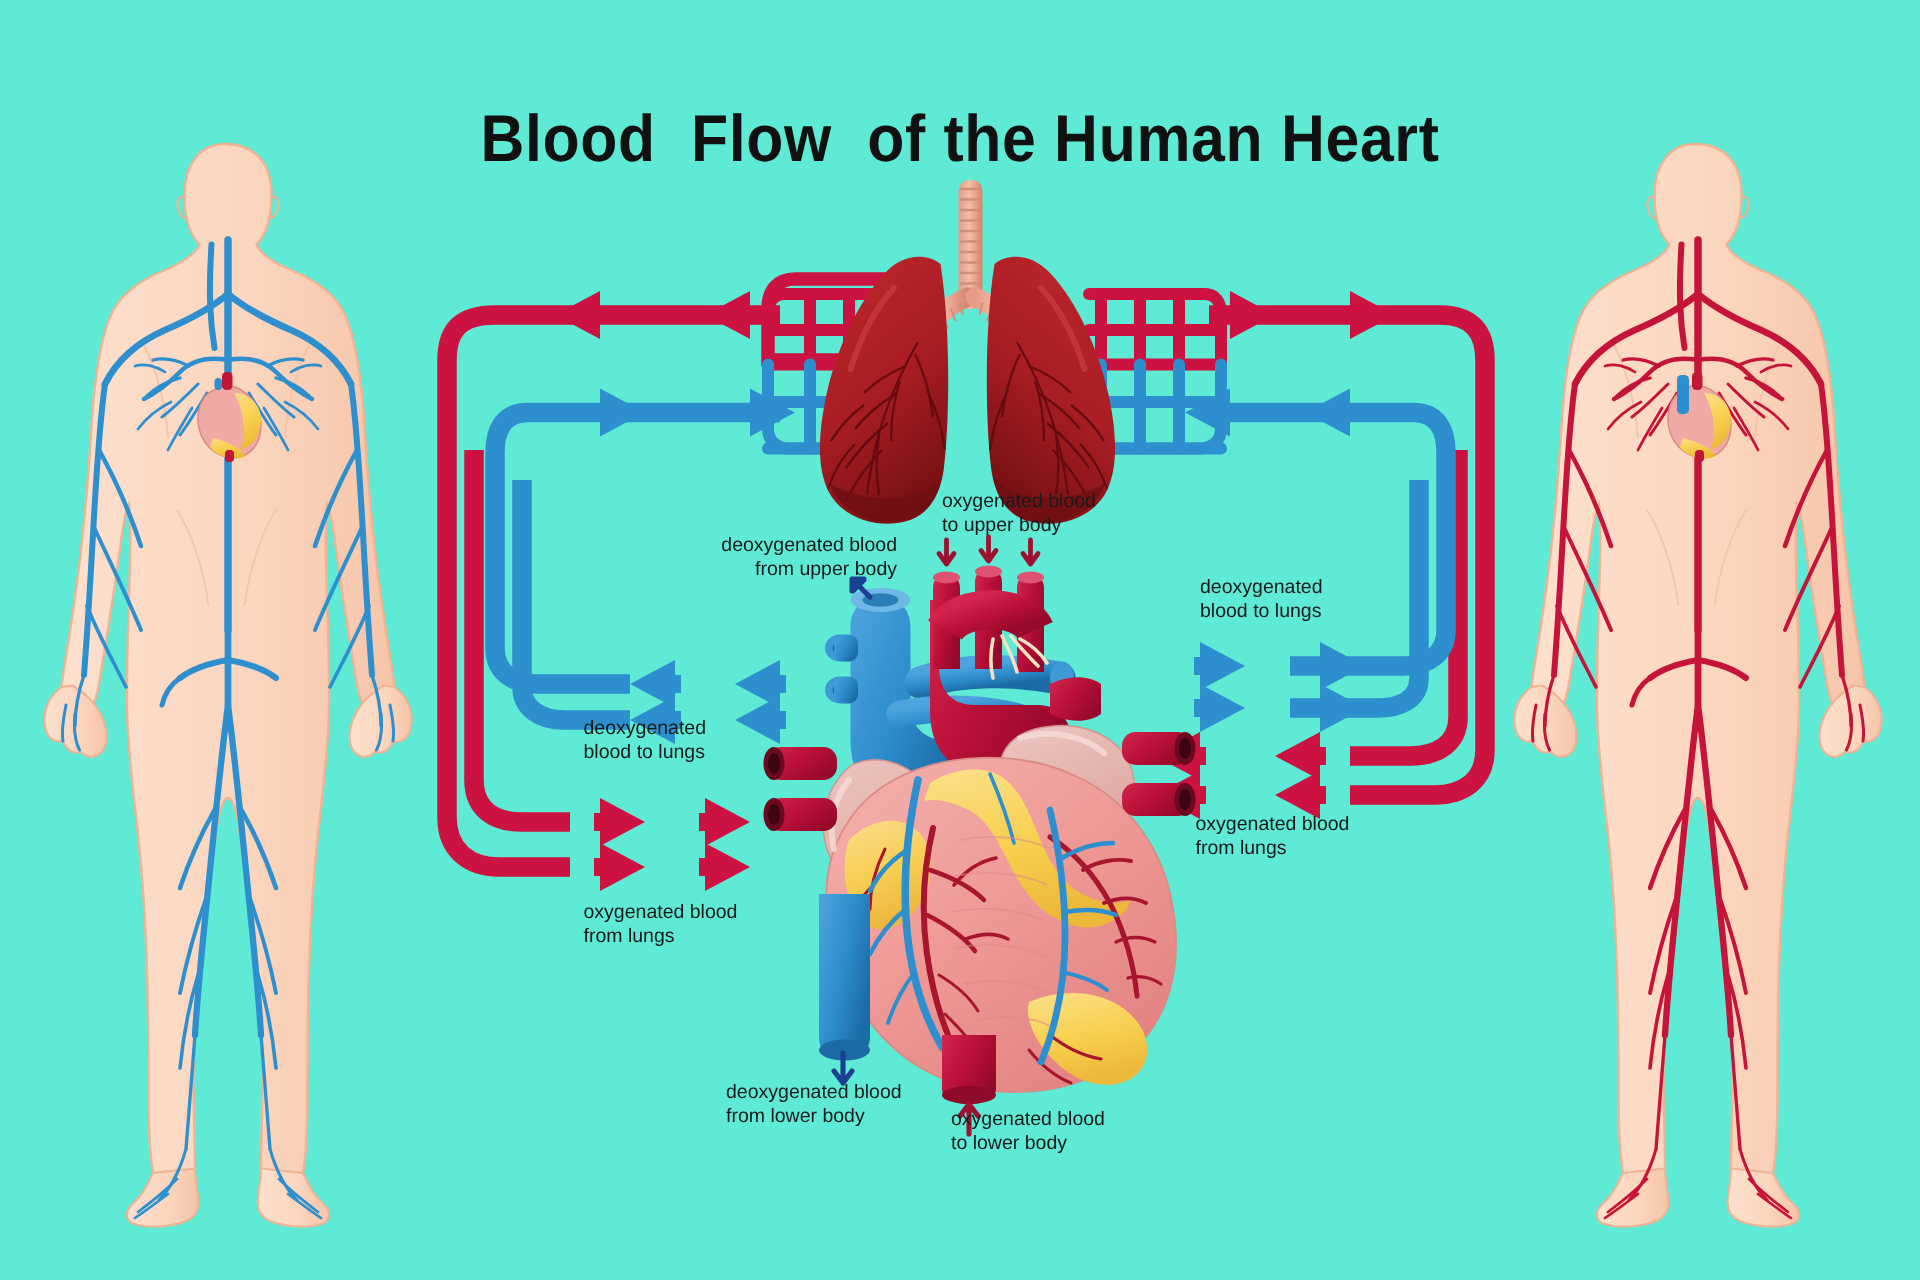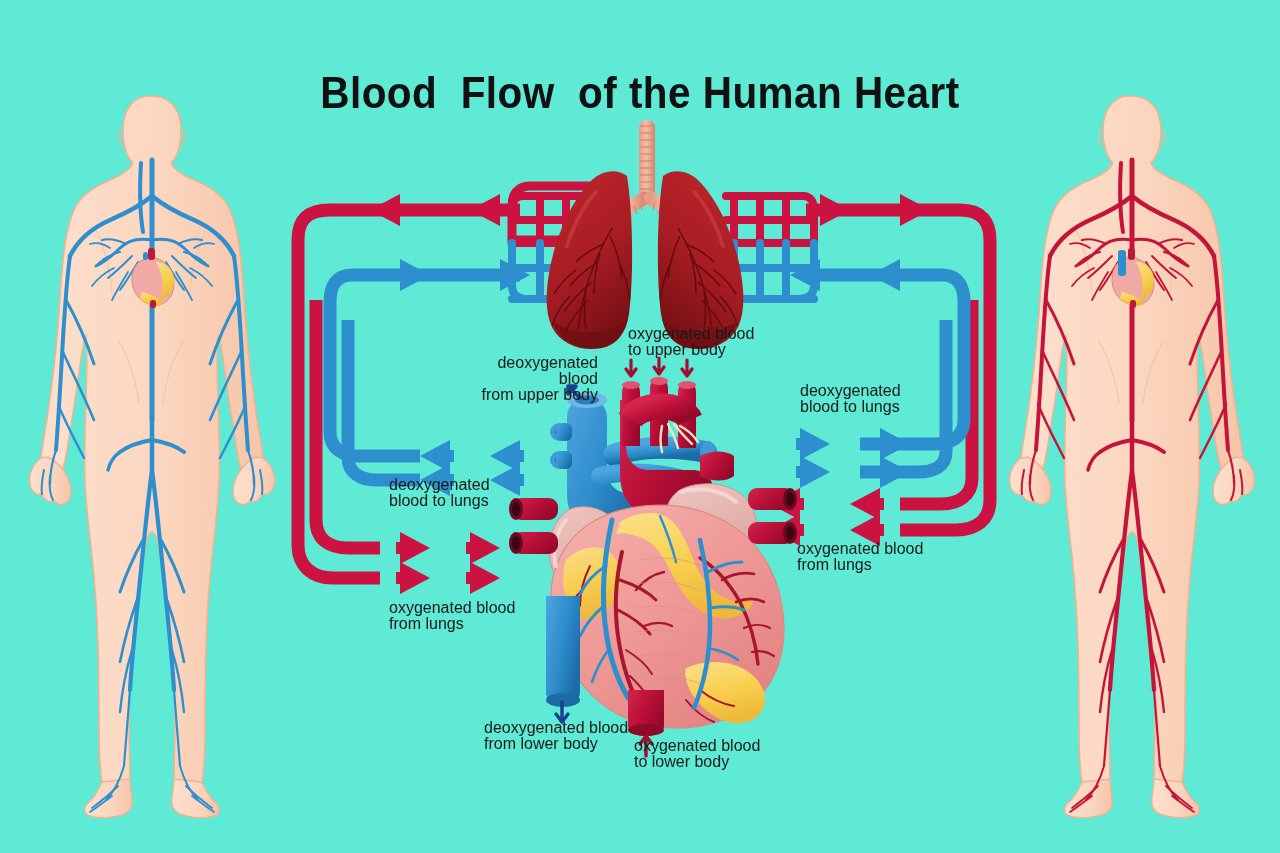--- a/index.html
+++ b/index.html
@@ -39,21 +39,21 @@
   }
   .svg-layer {
     position: absolute;
     left: 0; top: 0;
     width: 1280px;
     height: 853px;
   }
   .label {
     position: absolute;
     font-family: "Liberation Sans", sans-serif;
-    font-size: 16px;
+    font-size: 13px;
     line-height: 16px;
     color: #1a1a1a;
     white-space: pre-line;
   }
   .label.right-al { text-align: right; }
 </style>
 </head>
 <body>
 
 <div id="stage">

